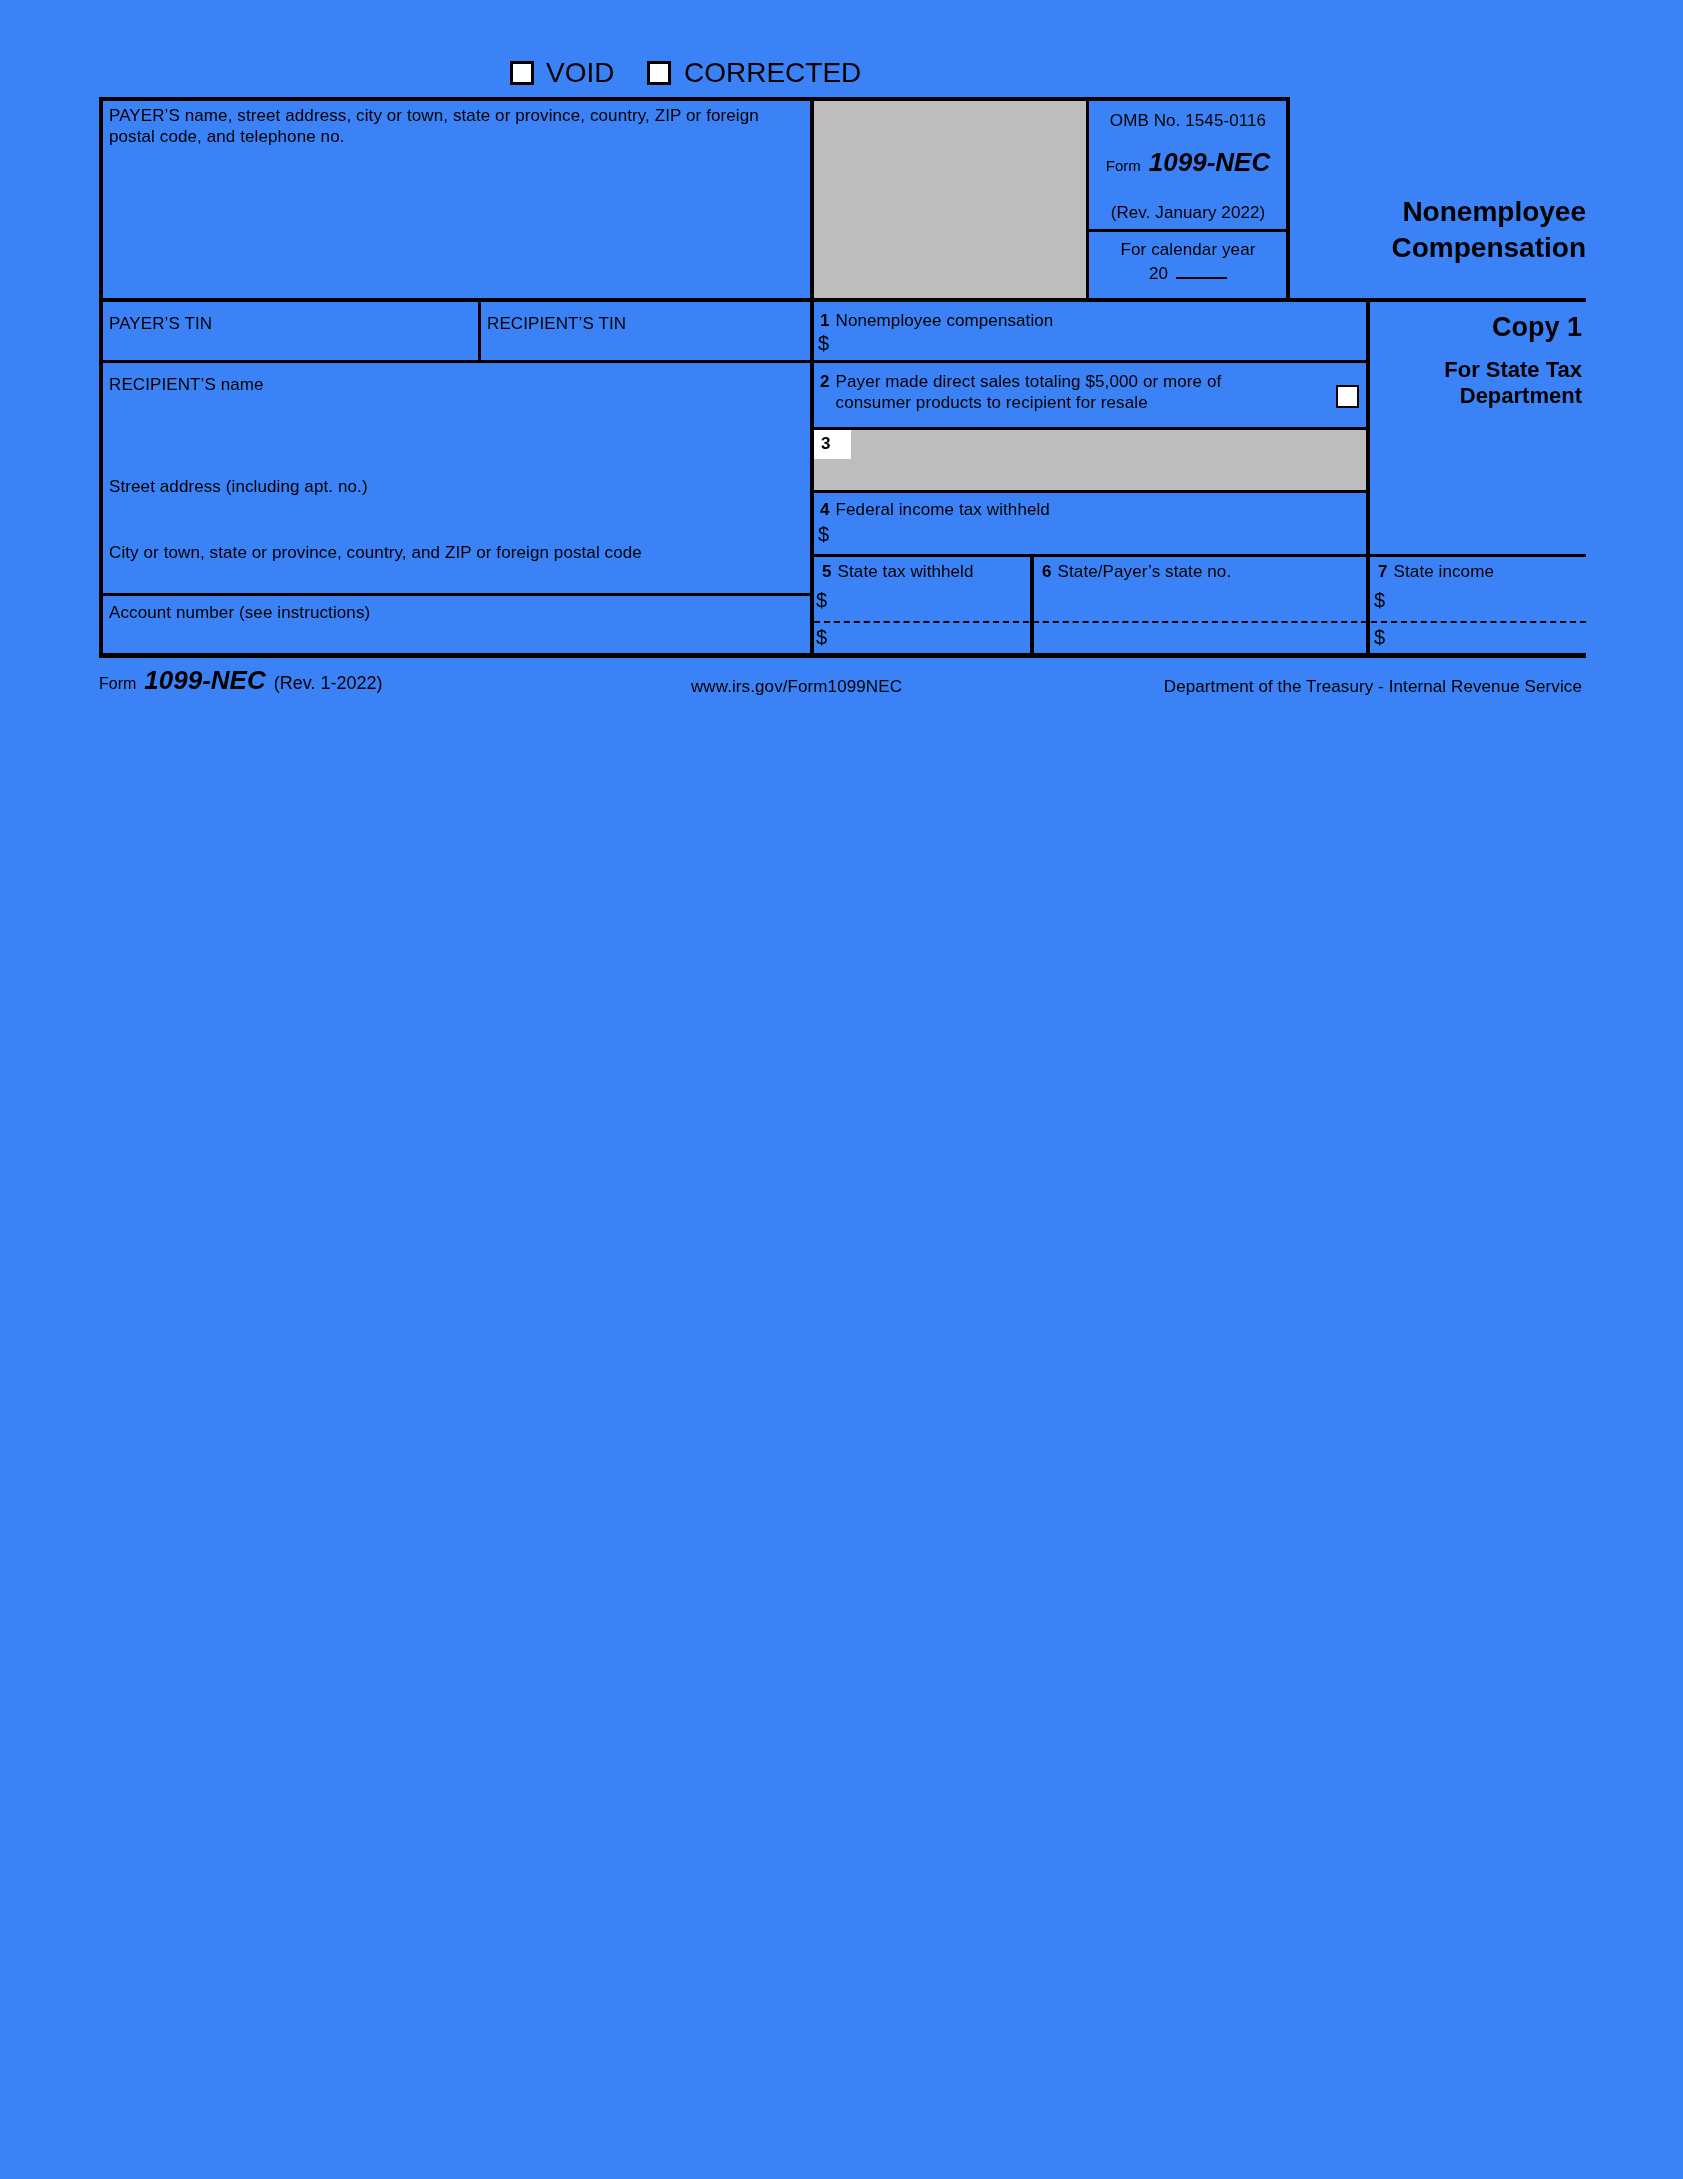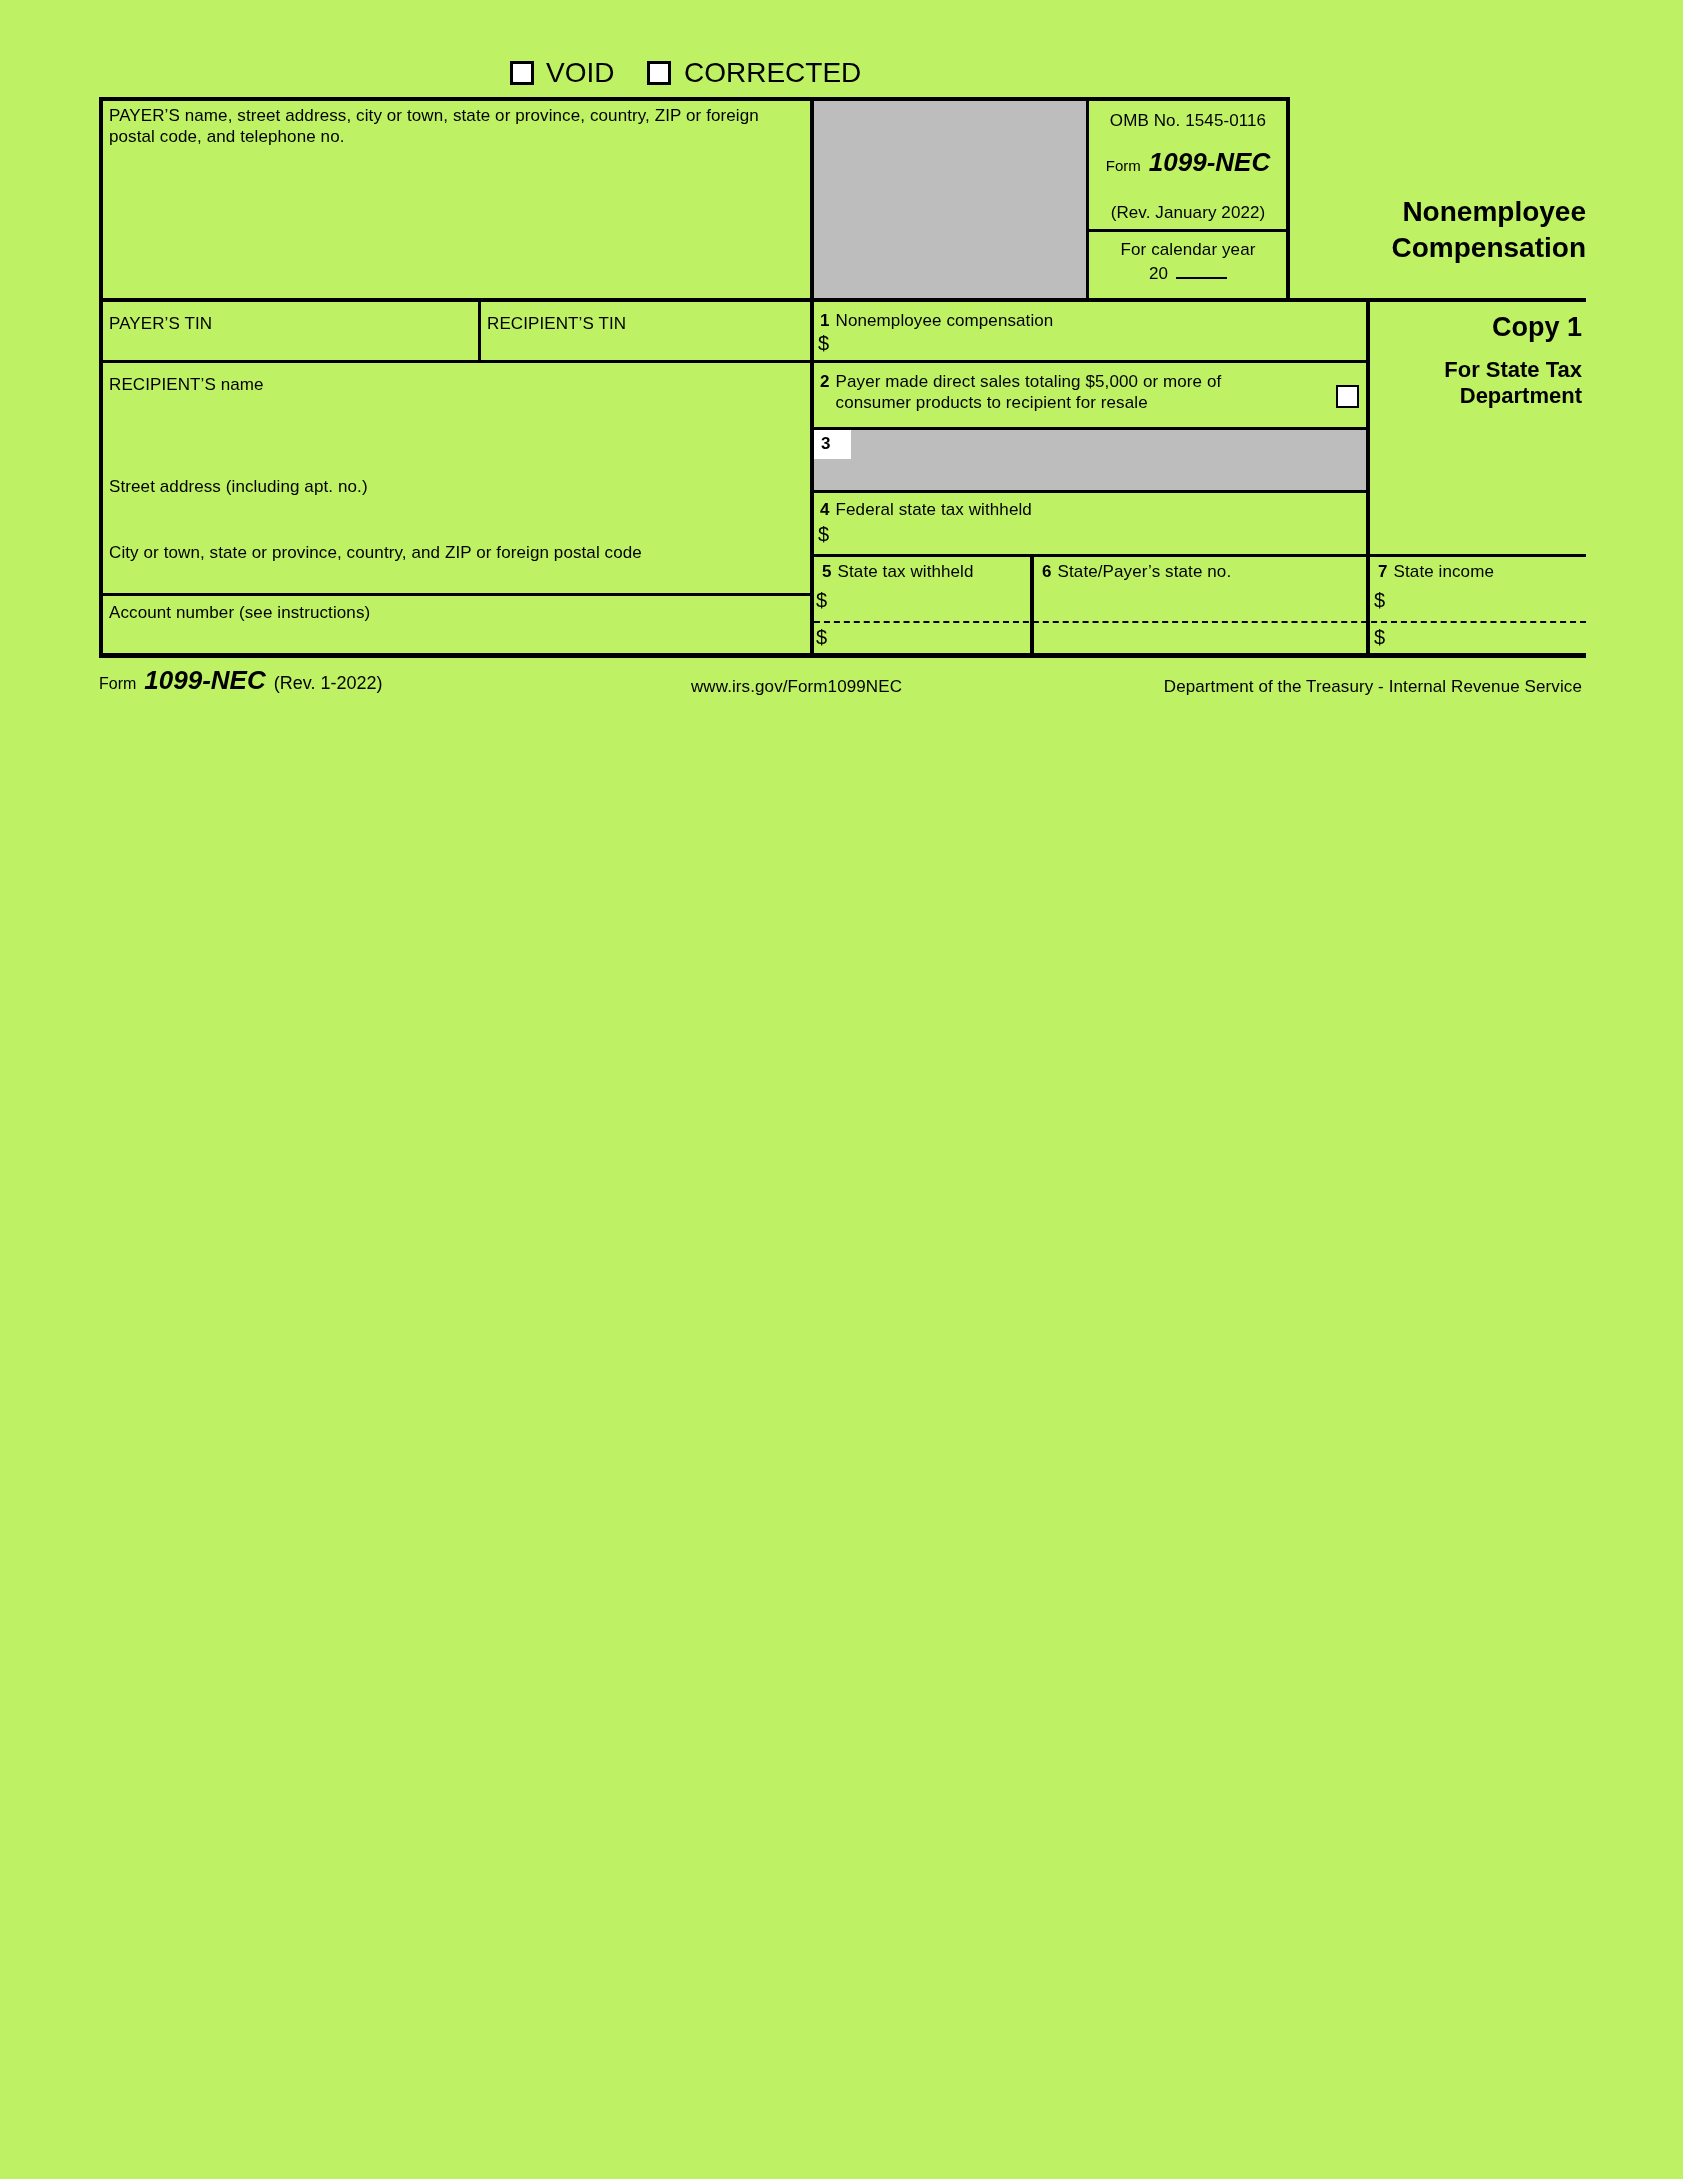--- a/index.html
+++ b/index.html
@@ -1,19 +1,19 @@
 <!DOCTYPE html>
 <html><head>
 <meta charset="utf-8">
 <style>
   html,body{margin:0;padding:0;background:#ffffff;}
   #canvas{
     position:relative;
     width:1683px;height:2179px;
-    background:#bef264;
+    background:#3b82f6;
     font-family:"Liberation Sans","DejaVu Sans",sans-serif;
     color:#000;
     overflow:hidden;
   }
   .hl{position:absolute;background:#000;height:3px;}
   .hl4{position:absolute;background:#000;height:4px;}
   .hl5{position:absolute;background:#000;height:5px;}
   .vl{position:absolute;background:#000;width:3px;}
   .vl4{position:absolute;background:#000;width:4px;}
   .dash{position:absolute;height:0;border-top:2px dashed #000;}
@@ -114,21 +114,21 @@
   <div class="lbl flexrow" style="left:820px;top:371px;">
     <span class="bnum">2</span>
     <span style="width:436px;">Payer made direct sales totaling $5,000 or more of consumer products to recipient for resale</span>
   </div>
   <div class="cb" style="left:1336px;top:385px;"></div>
 
   <div class="lbl" style="left:821px;top:433px;font-weight:bold;">3</div>
 
   <div class="lbl flexrow" style="left:820px;top:499px;width:535px;">
     <span class="bnum">4</span>
-    <span>Federal state tax withheld</span>
+    <span>Federal income tax withheld</span>
   </div>
   <div class="dollar" style="left:818px;top:524px;">$</div>
   <div class="inp" style="left:842px;top:524px;width:515px;height:24px;"></div>
 
   <div class="lbl flexrow" style="left:822px;top:561px;width:198px;">
     <span class="bnum">5</span>
     <span>State tax withheld</span>
   </div>
   <div class="dollar" style="left:816px;top:590px;">$</div>
   <div class="inp" style="left:838px;top:590px;width:184px;height:22px;"></div>

